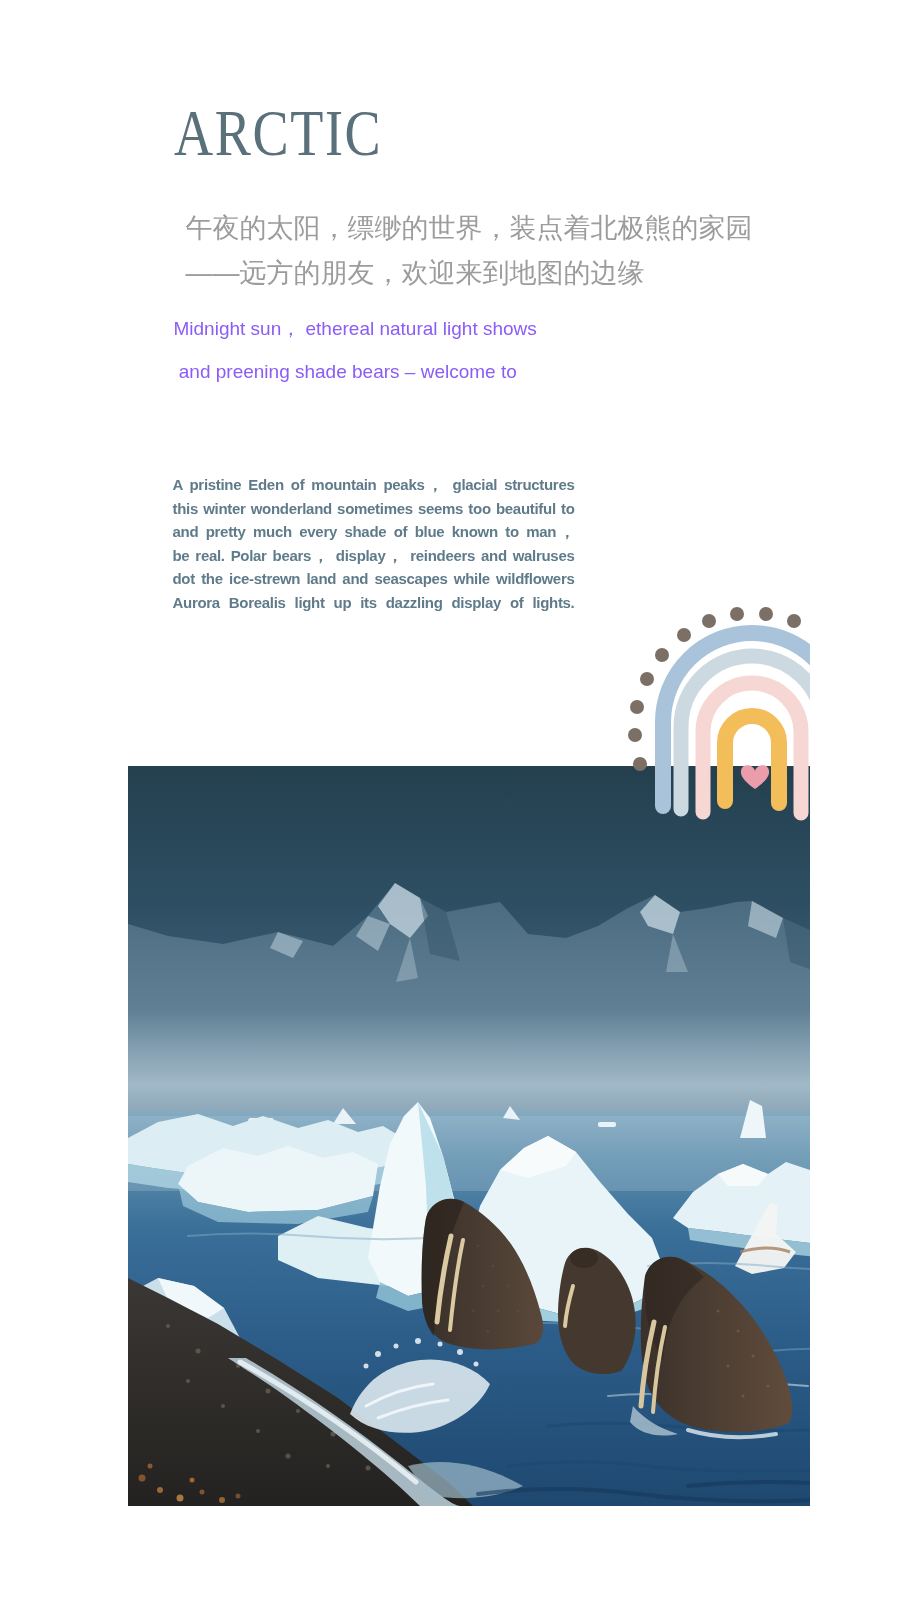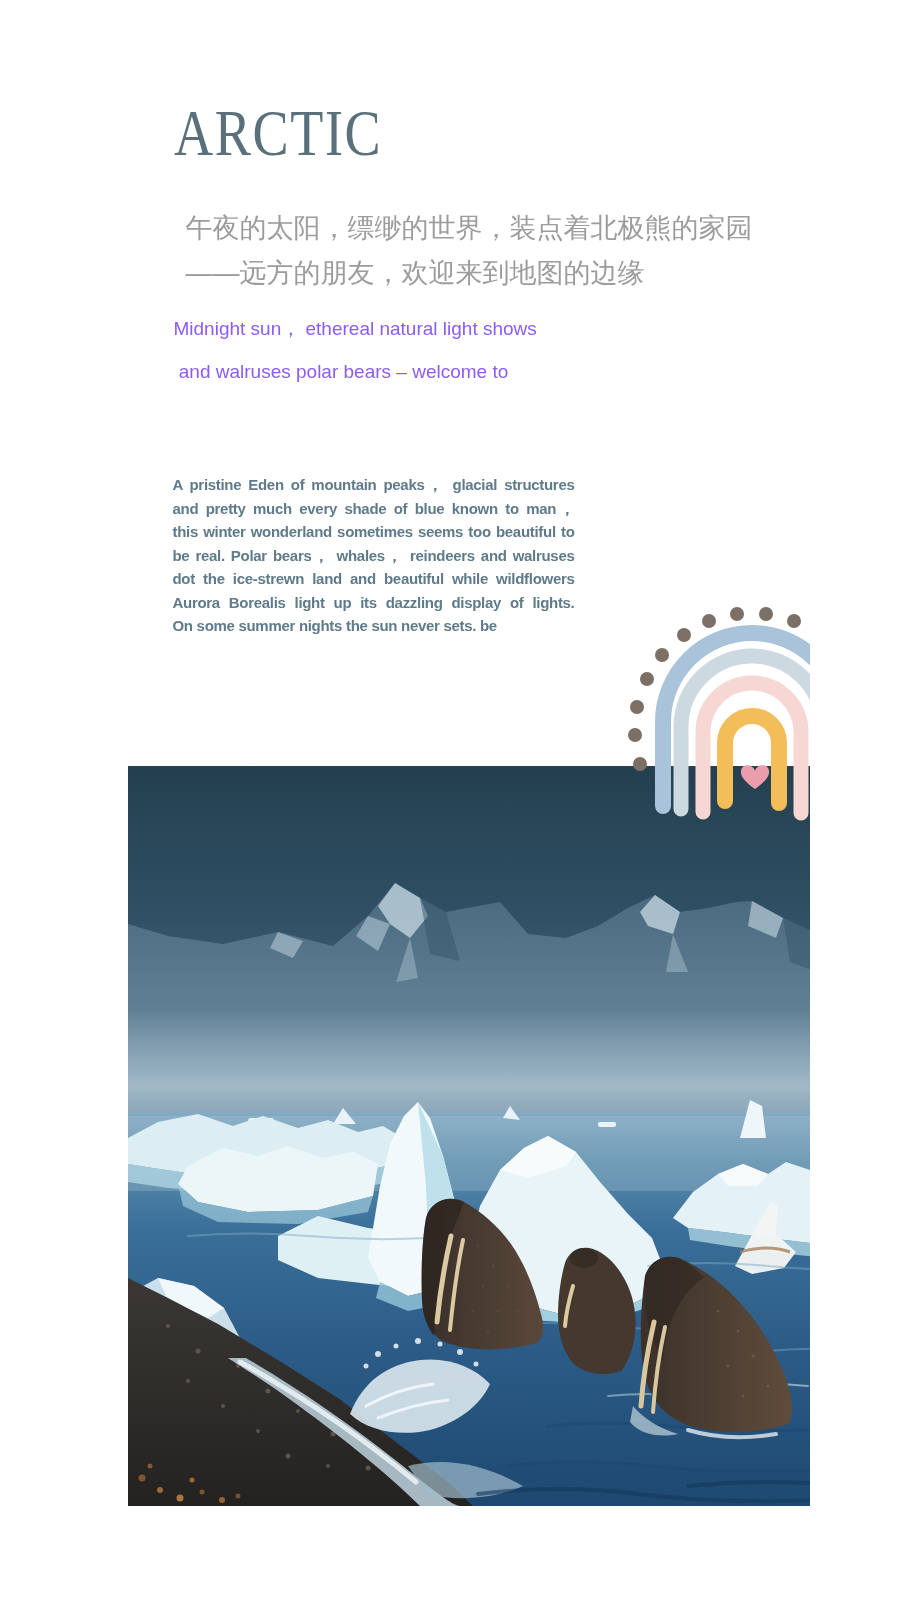--- a/index.html
+++ b/index.html
@@ -65,31 +65,30 @@
 
   <div class="title">ARCTIC</div>
 
   <div class="zh-sub">
     <div class="line">午夜的太阳，缥缈的世界，装点着北极熊的家园</div>
     <div class="line">——远方的朋友，欢迎来到地图的边缘</div>
   </div>
 
   <div class="en-sub">
     <div class="line">Midnight sun， ethereal natural light shows</div>
-    <div class="line"> and walruses polar bears – welcome to</div>
+    <div class="line"> and preening shade bears – welcome to</div>
   </div>
 
   <div class="body-copy">
     <div class="jline">A pristine Eden of mountain peaks， glacial structures</div>
+    <div class="jline">this winter wonderland sometimes seems too beautiful to</div>
     <div class="jline">and pretty much every shade of blue known to man，</div>
-    <div class="jline">this winter wonderland sometimes seems too beautiful to</div>
-    <div class="jline">be real. Polar bears， whales， reindeers and walruses</div>
-    <div class="jline">dot the ice-strewn land and beautiful while wildflowers</div>
+    <div class="jline">be real. Polar bears， display， reindeers and walruses</div>
+    <div class="jline">dot the ice-strewn land and seascapes while wildflowers</div>
     <div class="jline">Aurora Borealis light up its dazzling display of lights.</div>
-    <div class="jline last">On some summer nights the sun never sets. be</div>
   </div>
 
   <div class="photo">
     <svg viewBox="0 0 823 740" preserveAspectRatio="none" aria-hidden="true">
       <defs>
         <linearGradient id="g-sky" x1="0" y1="0" x2="0" y2="1">
           <stop offset="0" stop-color="#24404f"></stop>
             <stop offset="0.4" stop-color="#2e4f63"></stop>
           <stop offset="0.75" stop-color="#40617a"></stop>
             <stop offset="1" stop-color="#577891"></stop>

